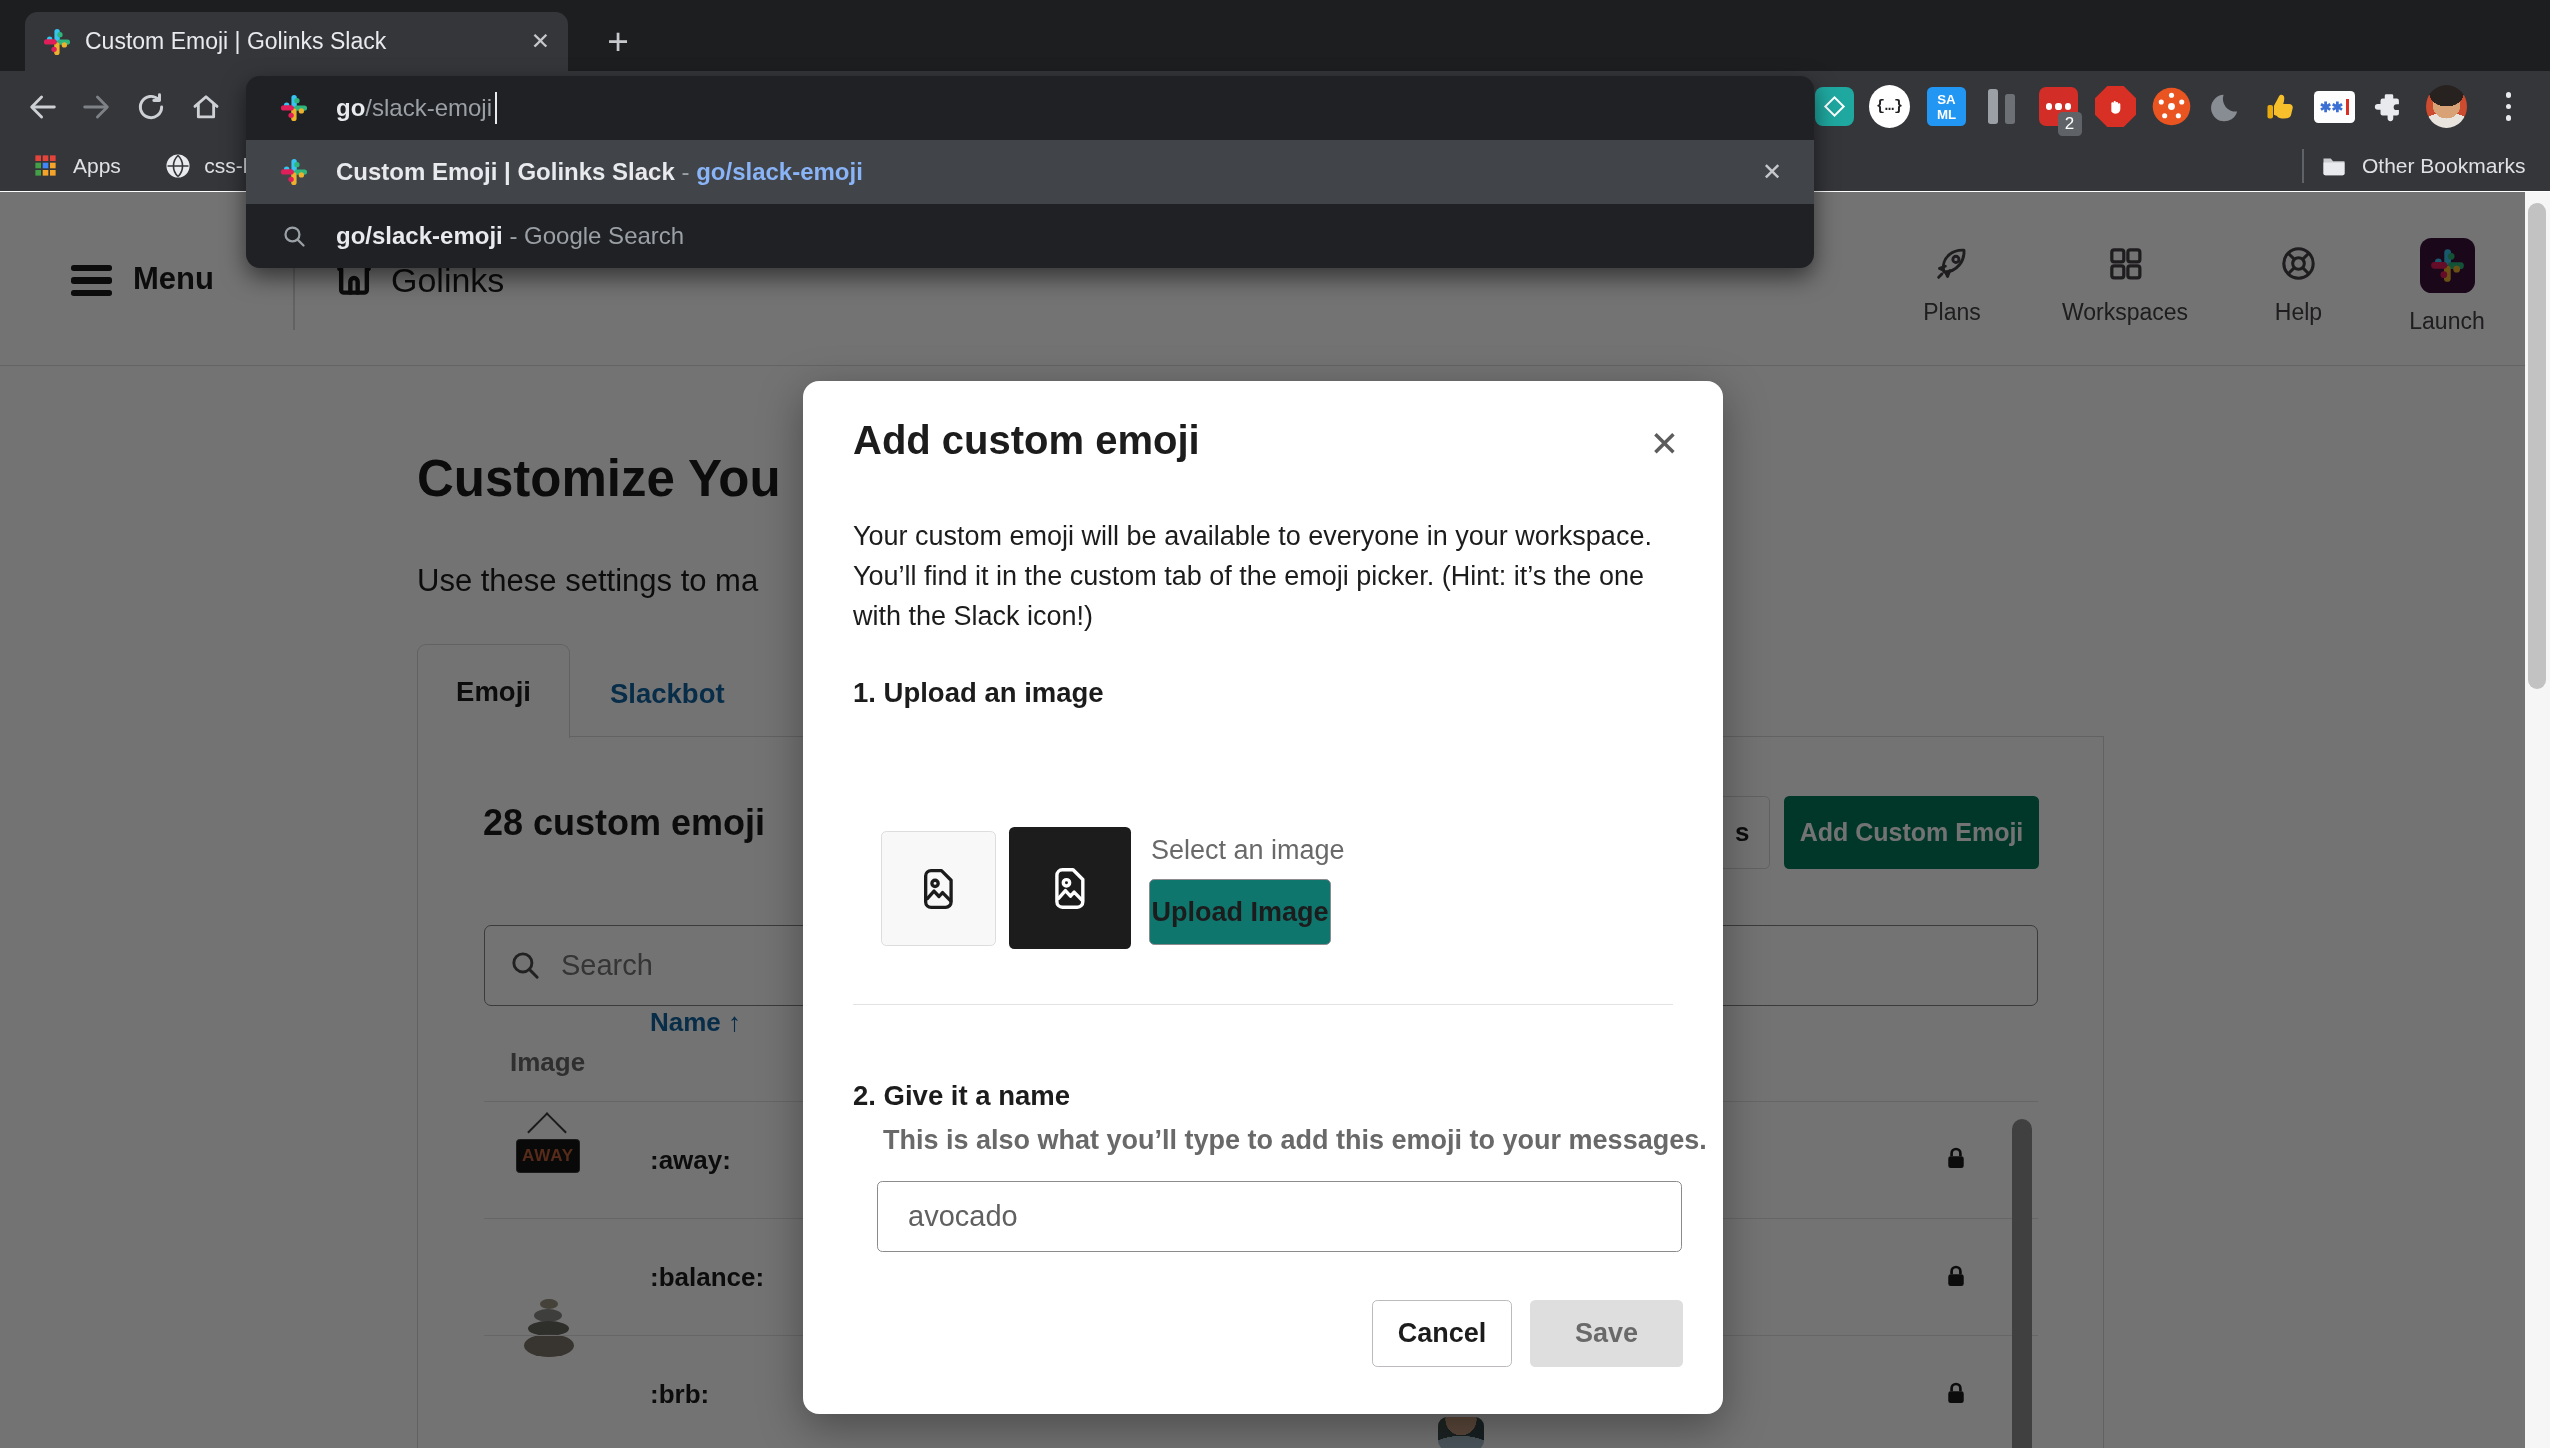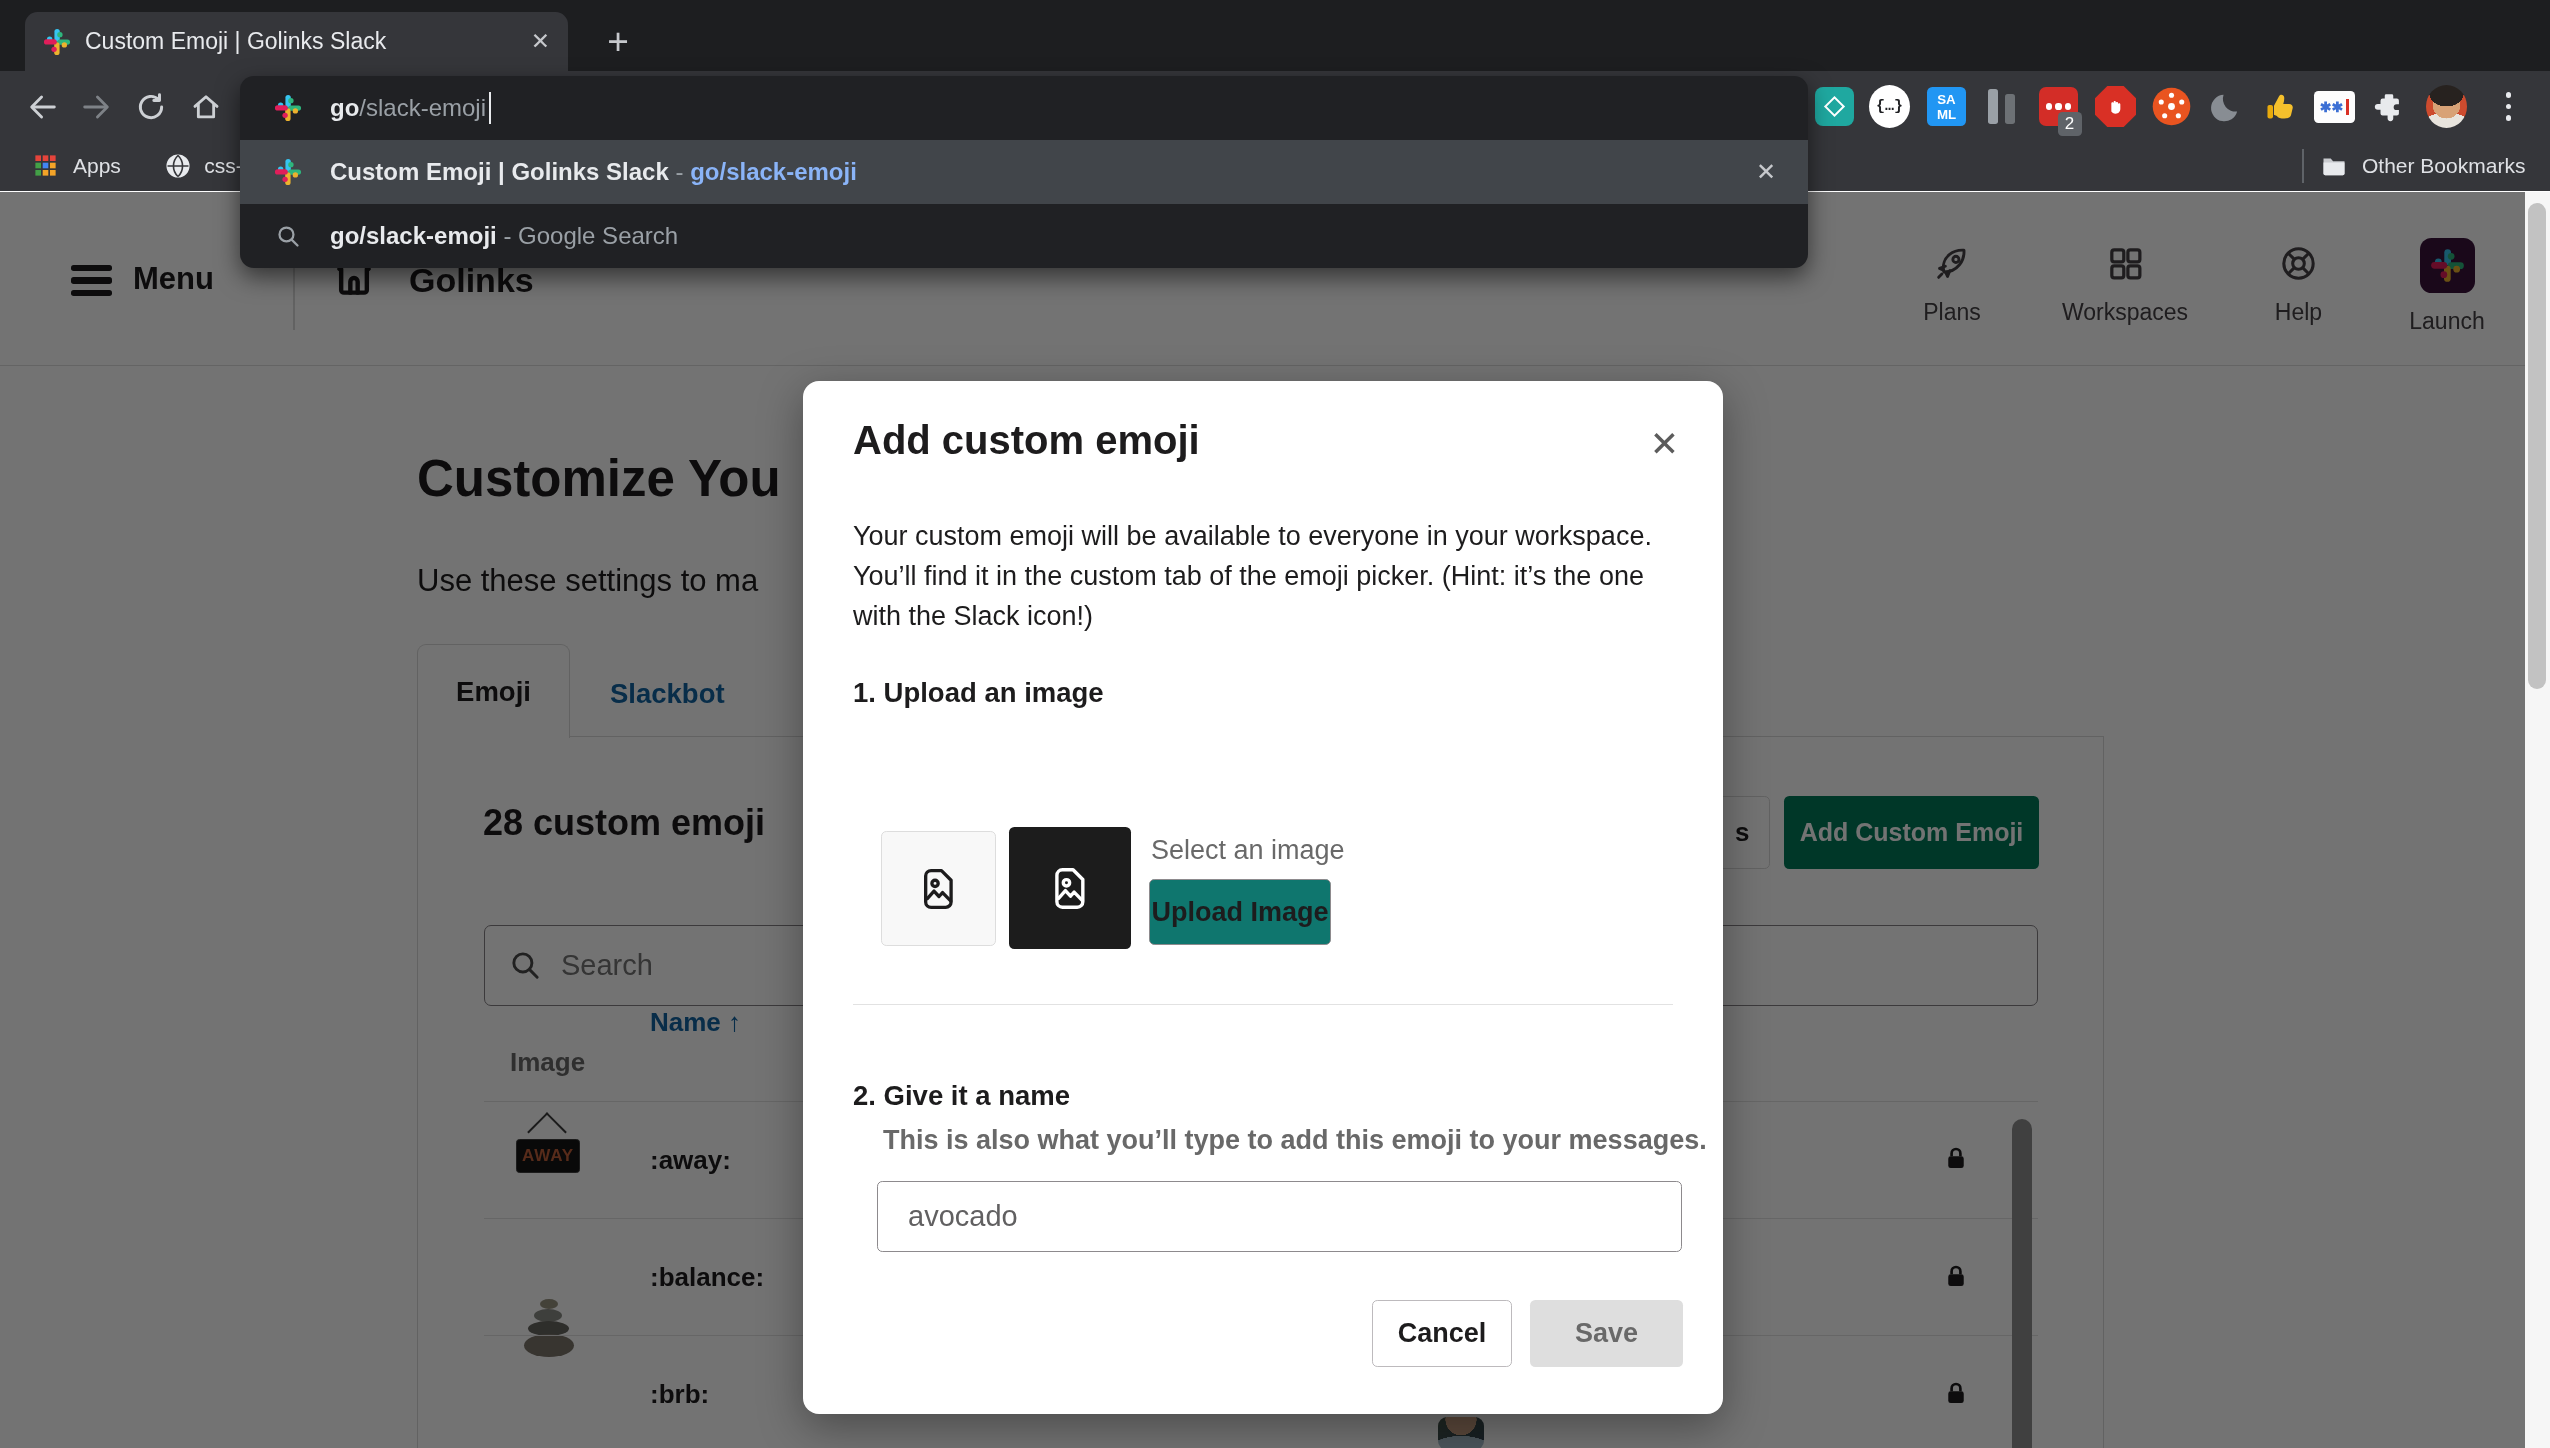--- a/index.html
+++ b/index.html
@@ -12,21 +12,21 @@
   .tab{left:25px;top:12.4px;width:543px;height:59px;background:#35363a;border-radius:12.4px 12.4px 0 0;display:flex;align-items:center;padding:0 18px;gap:14px;}
   .tab-title{color:#e8eaed;font-size:23px;white-space:nowrap;overflow:hidden;flex:1;}
   .tab-close{color:#c6c8cc;font-size:23px;line-height:1;}
   .newtab{left:596px;top:19.5px;width:44px;height:44px;color:#c6c8cc;font-size:37px;font-weight:300;display:flex;align-items:center;justify-content:center;}
   .toolbar{left:0;top:71px;width:2550px;height:69px;background:#35363a;}
   .navbtn{top:85px;width:43px;height:43px;color:#cdd0d4;display:flex;align-items:center;justify-content:center;}
   .bookmarks{left:0;top:140px;width:2550px;height:51px;background:#35363a;display:flex;align-items:center;color:#dfe1e5;font-size:21px;}
   .ext{top:86px;width:41px;height:41px;display:flex;align-items:center;justify-content:center;}
   .badge{position:absolute;left:19.5px;top:26px;width:24px;height:24px;background:#5f6368;color:#fff;border-radius:4.4px;font-size:17px;display:flex;align-items:center;justify-content:center;}
   
-  .dropdown{left:240px;top:76px;width:1568px;height:192px;background:#202124;border-radius:14px;z-index:60;box-shadow:0 9px 23px rgba(0,0,0,.55);overflow:hidden;padding-left:21px;}
+  .dropdown{left:246px;top:76px;width:1568px;height:192px;background:#202124;border-radius:14px;z-index:60;box-shadow:0 9px 23px rgba(0,0,0,.55);overflow:hidden;padding-left:21px;}
   .drow{position:absolute;left:0;width:100%;height:64px;display:flex;align-items:center;}
   .drow .txt{font-size:24px;white-space:nowrap;}
   .caret{width:2.7px;height:32px;background:#e8eaed;margin-left:2.7px;}
   
   .page{left:0;top:192px;width:2525px;height:1257px;background:#fff;overflow:hidden;}
   .siteheader{left:0;top:0;width:2525px;height:174px;background:#fff;border-bottom:0.9px solid #dddddd;}
   .hamb span{display:block;width:41px;height:6.2px;background:#1d1c1d;border-radius:2.7px;margin-bottom:6.2px;}
   .navitem{display:flex;flex-direction:column;align-items:center;gap:15px;color:#454245;}
   .navitem .lbl{font-size:23px;color:#454245;}
   .tabbox{left:417px;top:644px;width:153px;height:94px;background:#fff;border:0.9px solid #d9d9d9;border-bottom:none;border-radius:9px 9px 0 0;display:flex;align-items:center;justify-content:center;font-size:27.5px;font-weight:700;color:#1d1c1d;z-index:3;}
@@ -234,21 +234,21 @@
       </div>
     <div class="abs" style="left:133px;top:69px;font-size:31px;font-weight:700;color:#1d1c1d;">Menu</div>
     <div class="abs" style="left:293px;top:53px;width:1.8px;height:85px;background:#d9d9d9;"></div>
     <div class="abs" style="left:332px;top:64px;color:#1d1c1d;">
       <svg viewBox="0 0 24 24" width="44" height="44" fill="none" stroke="currentColor" stroke-width="2.4" stroke-linecap="round" stroke-linejoin="round">
           <path d="M5 7v11.5a1.5 1.5 0 0 0 1.5 1.5h11a1.5 1.5 0 0 0 1.5-1.5V7"></path>
           <path d="M4 7l2-2.6M20 7l-2-2.6"></path>
           <path d="M10 20v-6a2 2 0 0 1 4 0v6"></path>
         </svg>
     </div>
-    <div class="abs" style="left:409px;top:69px;font-size:34px;font-weight:700;color:#1d1c1d;">Golinks</div>
+    <div class="abs" style="left:391px;top:69px;font-size:34px;font-weight:400;color:#1d1c1d;">Golinks</div>
 
     <div class="abs navitem" style="left:1903px;top:51px;width:98px;">
       <svg viewBox="0 0 24 24" width="41" height="41" fill="none" stroke="#454245" stroke-width="1.7" stroke-linecap="round" stroke-linejoin="round">
         <path d="M7 17c-1-3.9.3-7.9 3.3-10.3 2.3-1.9 5.4-2.7 8.4-2.5.2 3-.6 6.1-2.5 8.4C13.8 15.6 9.9 17 7 17z"></path>
           <circle cx="14" cy="9.6" r="1.8"></circle>
           <path d="M7.8 13.6l-3.4 1.3 2.3 1M10.4 16.2l-1.3 3.4-1-2.3M5.8 18.2l-1.9 1.9"></path>
       </svg>
       <span class="lbl">Plans</span>
     </div>
     <div class="abs navitem" style="left:2054px;top:51px;width:142px;">

